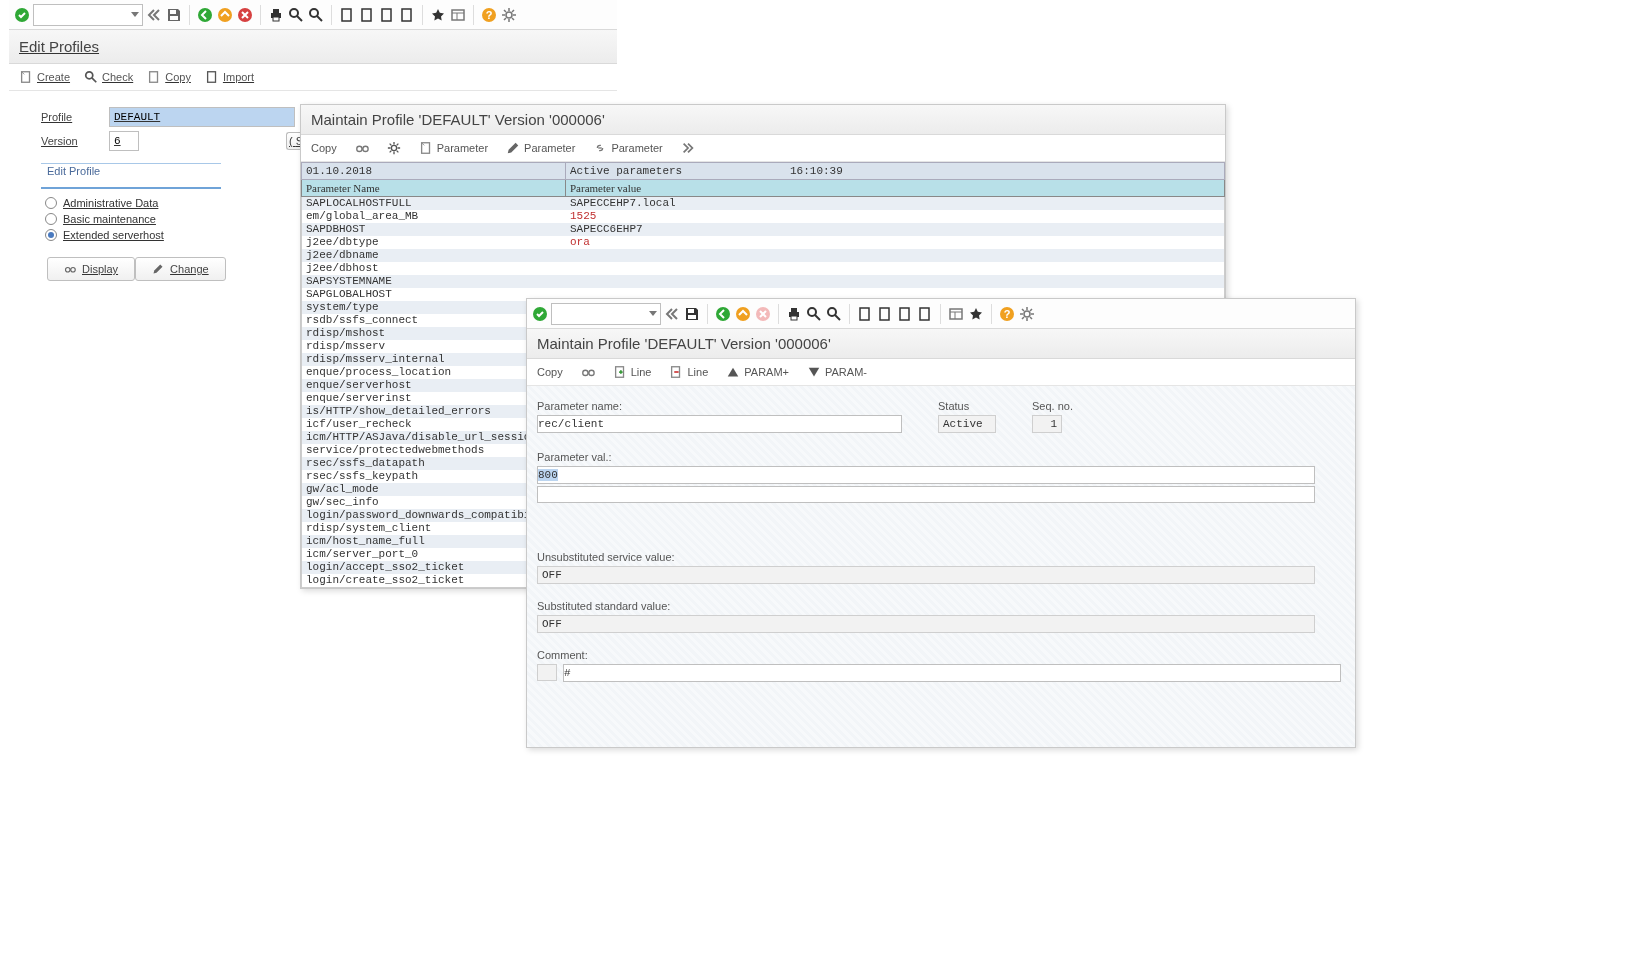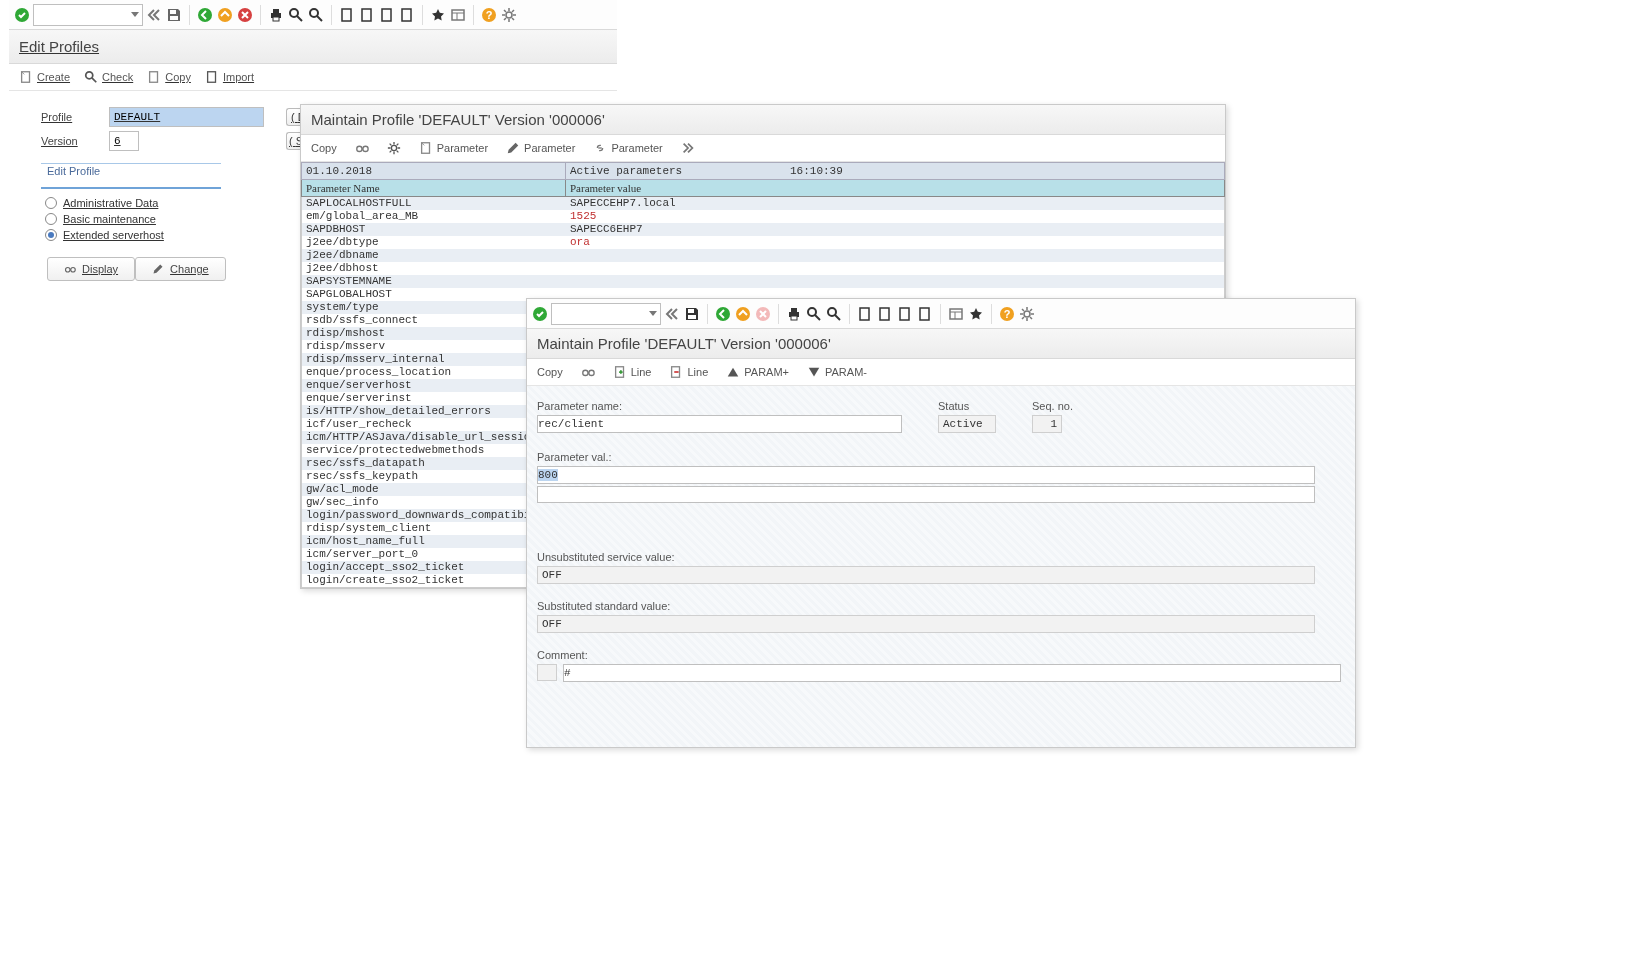--- a/index.html
+++ b/index.html
@@ -266,21 +266,21 @@
         <svg class="green2">
           <use href="#i-page"></use>
         </svg>
         <span>Import</span>
       </span>
   </div>
 
   <div style="padding:14px 0 0 22px;">
     <div class="form-row">
       <label>Profile</label>
-      <input style="width: 155px;" class="sel" value="DEFAULT">
+      <input style="width: 186px;" class="sel" value="DEFAULT">
       <span style="width:6px"></span>
       <span style="border:1px solid #bbb;border-right:none;border-radius:3px 0 0 3px;padding:2px 4px;background:linear-gradient(#fff,#eee);">( <span>De</span></span>
     </div>
     <div class="form-row">
       <label>Version</label>
       <input style="width: 30px;" value="6">
       <span style="width:131px"></span>
       <span style="border:1px solid #bbb;border-right:none;border-radius:3px 0 0 3px;padding:2px 2px;background:linear-gradient(#fff,#eee);">( <span>Sav</span></span>
     </div>
 

